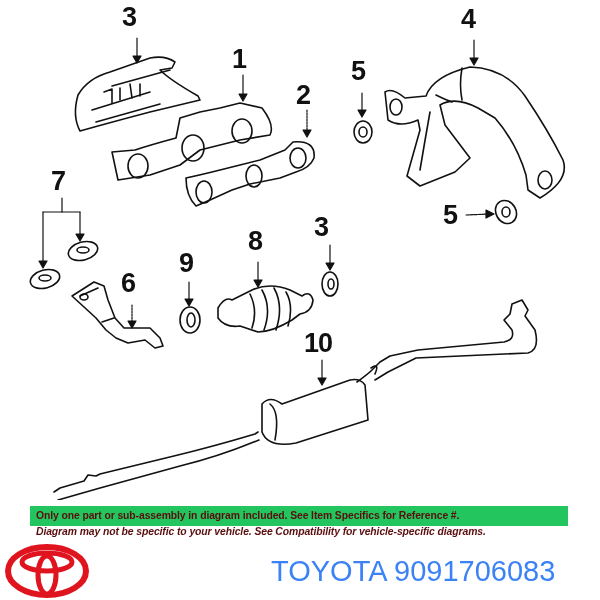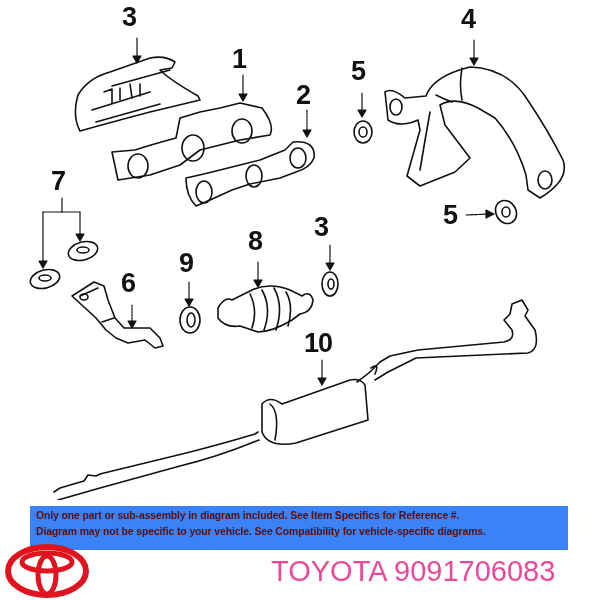--- a/index.html
+++ b/index.html
@@ -1,22 +1,22 @@
 <!DOCTYPE html>
 <html><head>
 <meta charset="utf-8">
 <style>
   html, body { margin:0; padding:0; background:#ffffff; }
   body { width:600px; height:600px; position:relative; overflow:hidden; font-family:"Liberation Sans", sans-serif; }
   #diagram { position:absolute; left:0; top:0; width:600px; height:500px; }
   .callout { position:absolute; font-family:"Liberation Sans", sans-serif; font-weight:bold; font-size:27px; color:#111; line-height:1; }
-  #notice { position:absolute; left:30px; top:506px; width:538px; height:44px; background:#3b82f6; }
+  #notice { position:absolute; left:30px; top:506px; width:538px; height:20px; background:#22c55e; }
   #notice .line { position:absolute; left:6px; font-size:10.4px; font-weight:bold; color:#5a0e0e; white-space:nowrap; letter-spacing:-0.1px; }
   #brand-logo { position:absolute; left:4px; top:544px; }
-  #part-label { position:absolute; left:271px; top:555px; font-size:29px; color:#ec4899; font-family:"Liberation Sans", sans-serif; white-space:nowrap; }
+  #part-label { position:absolute; left:271px; top:555px; font-size:29px; color:#3b82f6; font-family:"Liberation Sans", sans-serif; white-space:nowrap; }
 </style>
 </head>
 <body>
 
 <svg id="diagram" viewBox="0 0 600 500" width="600" height="500" fill="none" stroke="#111" stroke-width="1.6" stroke-linejoin="round" stroke-linecap="round">
 
   <g>
     <path d="M78 95 Q88 78 110 72 L150 58 Q165 55 175 62 L172 68 L160 70 Q170 80 198 96 L200 100 L150 112 Q112 122 80 131 Q72 116 78 95 Z"></path>
     <path d="M92 110 L150 92 M96 122 L160 104 M112 86 L170 70"></path>
     <path d="M104 92 l8 -3 l0 14 M120 88 l0 12 M130 84 l2 14 M140 84 l0 12"></path>
@@ -153,21 +153,21 @@
 <div class="callout" style="left:443px;top:202px;">5</div>
 <div class="callout" style="left:51px;top:168px;">7</div>
 <div class="callout" style="left:121px;top:270px;">6</div>
 <div class="callout" style="left:179px;top:250px;">9</div>
 <div class="callout" style="left:248px;top:228px;">8</div>
 <div class="callout" style="left:314px;top:214px;letter-spacing:-2px;">3</div>
 <div class="callout" style="left:304px;top:330px;letter-spacing:-1px;">10</div>
 
 <div id="notice">
   <div class="line" style="top:4px;">Only one part or sub-assembly in diagram included. See Item Specifics for Reference #.</div>
-  <div class="line" style="top:20px;">Diagram may not be specific to your vehicle. See Compatibility for vehicle-specific diagrams.</div>
+  <div class="line" style="top:20px;font-style:italic;">Diagram may not be specific to your vehicle. See Compatibility for vehicle-specific diagrams.</div>
 </div>
 
 <svg id="brand-logo" width="86" height="54" viewBox="0 0 86 54">
   <ellipse cx="43" cy="27" rx="39" ry="24" fill="none" stroke="#e0141e" stroke-width="6"></ellipse>
   <ellipse cx="43" cy="18" rx="25" ry="9" fill="none" stroke="#e0141e" stroke-width="5"></ellipse>
   <ellipse cx="43" cy="31" rx="9" ry="19" fill="none" stroke="#e0141e" stroke-width="5"></ellipse>
 </svg>
 
 <div id="part-label">TOYOTA 9091706083</div>
 

